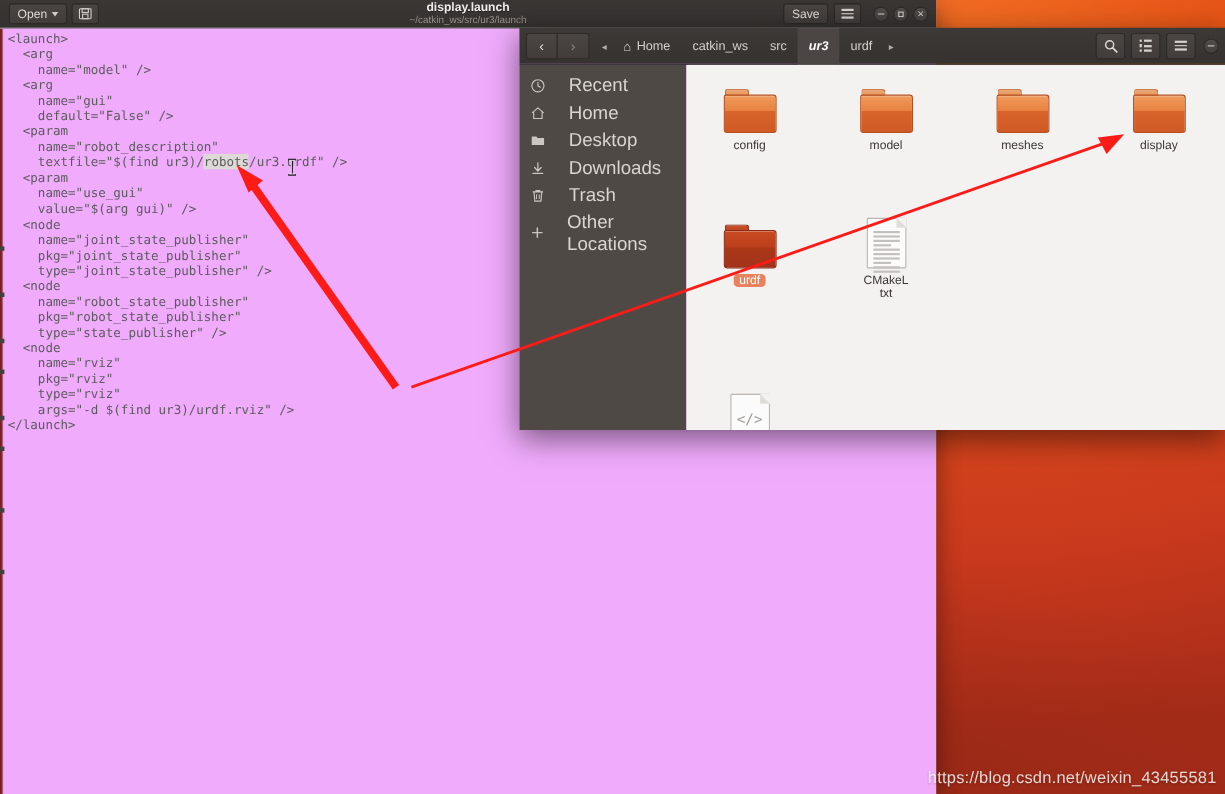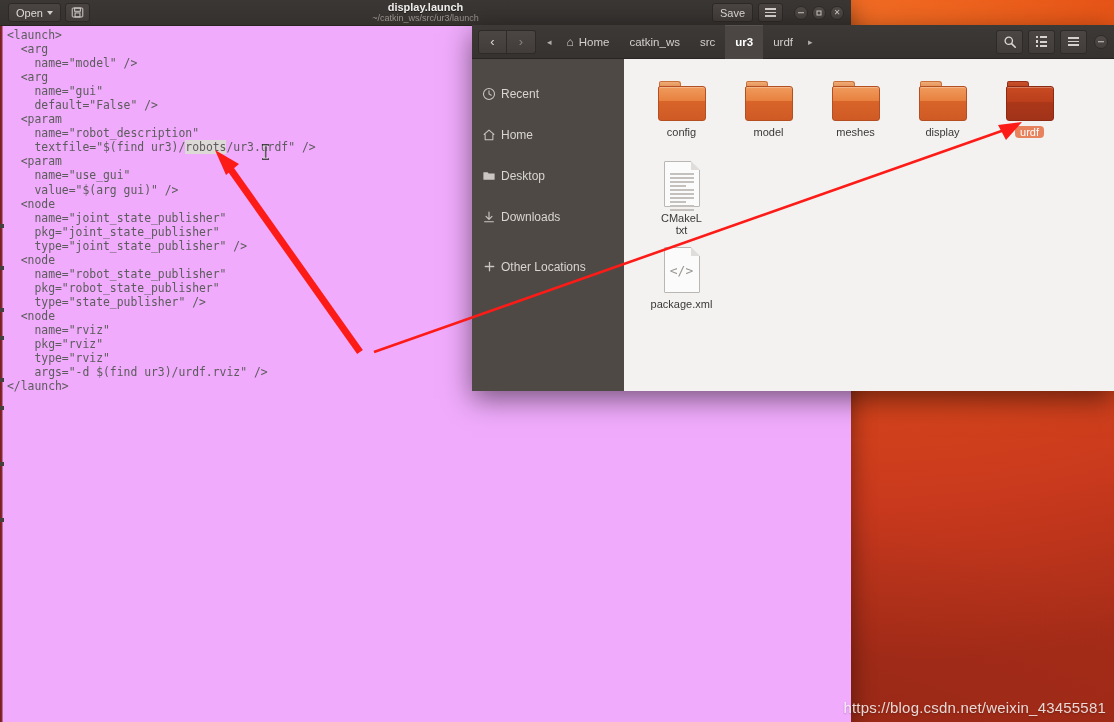--- a/index.html
+++ b/index.html
@@ -163,20 +163,21 @@
     padding: 0 10px;
     color: #d4cfcb; font-size: 11.5px;
     cursor: pointer;
     gap: 5px;
     white-space: nowrap;
   }
   .crumb.active {
     background: #4b4643;
     color: #ffffff; font-weight: bold;
     box-shadow: inset 0 1px 0 rgba(255,255,255,0.07);
+    font-style: italic;
   }
   .crumb.arrow { padding: 0 5px; color: #b2aca8; font-size: 9px; }
   .home-glyph { font-size: 12px; }
 
   .hb-right-nautilus { margin-left: auto; display: flex; align-items: center; gap: 5px; }
   .tool-btn {
     width: 27px; height: 24px; border-radius: 3px;
     background: linear-gradient(to bottom, #4b4643 0%, #423d3a 100%);
     border: 1px solid #2d2a28;
     display: flex; align-items: center; justify-content: center;
@@ -187,37 +188,36 @@
   .listview-icon .dot { width: 2.5px; height: 2.5px; background: #d7d3d0; }
   .listview-icon .ln  { width: 7px; height: 2px; background: #d7d3d0; }
 
   #nautilus-main { display: flex; height: calc(100% - 34px); }
   #nautilus-sidebar {
     width: 152px; background: #4e4945; flex: none;
     padding-top: 6px;
   }
   .side-item {
     display: flex; align-items: center; height: 25px;
-    padding-left: 9px; gap: 4px;
-    color: #d9d5d1; font-size: 12px;
+    padding-left: 9px; gap: 20px;
+    color: #d9d5d1; font-size: 17px;
     cursor: pointer;
-    margin-top: 16px;
   }
   .side-icon {
     width: 16px; display: flex; align-items: center; justify-content: center;
     color: #cbc6c2; font-size: 13px;
   }
   .side-sep { height: 9px; }
 
   #nautilus-content {
     flex: 1; background: #f3f2f1;
     position: relative; overflow: hidden;
     padding: 8px 0 0 14px;
   }
-  .file-grid { display: flex; flex-wrap: wrap; }
+  .file-grid { display: flex; flex-wrap: wrap; gap: 37px; }
   .file-cell {
     width: 87px; height: 86px;
     display: flex; flex-direction: column; align-items: center;
     padding-top: 4px;
     cursor: pointer;
   }
   .file-ico { height: 50px; display: flex; align-items: flex-end; justify-content: center; }
   .file-label {
     margin-top: 5px;
     font-size: 11px; color: #3b3836;
@@ -495,20 +495,29 @@
         <span>Desktop</span>
       </div>
       <div class="side-item">
         <span class="side-icon">
           <svg width="14" height="14" viewBox="0 0 16 16">
             <path d="M8 2.4 V10.2 M4.6 7.2 L8 10.8 L11.4 7.2 M3 13.4 H13" fill="none" stroke="#cbc6c2" stroke-width="1.3" stroke-linecap="round" stroke-linejoin="round"></path>
           </svg>
         </span>
         <span>Downloads</span>
       </div>
+      <div class="side-item">
+        <span class="side-icon">
+          <svg width="14" height="14" viewBox="0 0 16 16">
+            <path d="M2.6 4 H13.4 M6 4 V2.6 H10 V4 M4 4 L4.8 13.6 H11.2 L12 4 Z" fill="none" stroke="#cbc6c2" stroke-width="1.2" stroke-linejoin="round"></path>
+            <path d="M6.6 6.4 V11.4 M9.4 6.4 V11.4" stroke="#cbc6c2" stroke-width="1"></path>
+          </svg>
+        </span>
+        <span>Trash</span>
+      </div>
       <div class="side-sep"></div>
       <div class="side-item">
         <span class="side-icon">
           <svg width="13" height="13" viewBox="0 0 16 16">
             <path d="M8 2.8 V13.2 M2.8 8 H13.2" stroke="#cbc6c2" stroke-width="1.6" stroke-linecap="round"></path>
           </svg>
         </span>
         <span>Other Locations</span>
       </div>
     </div>

